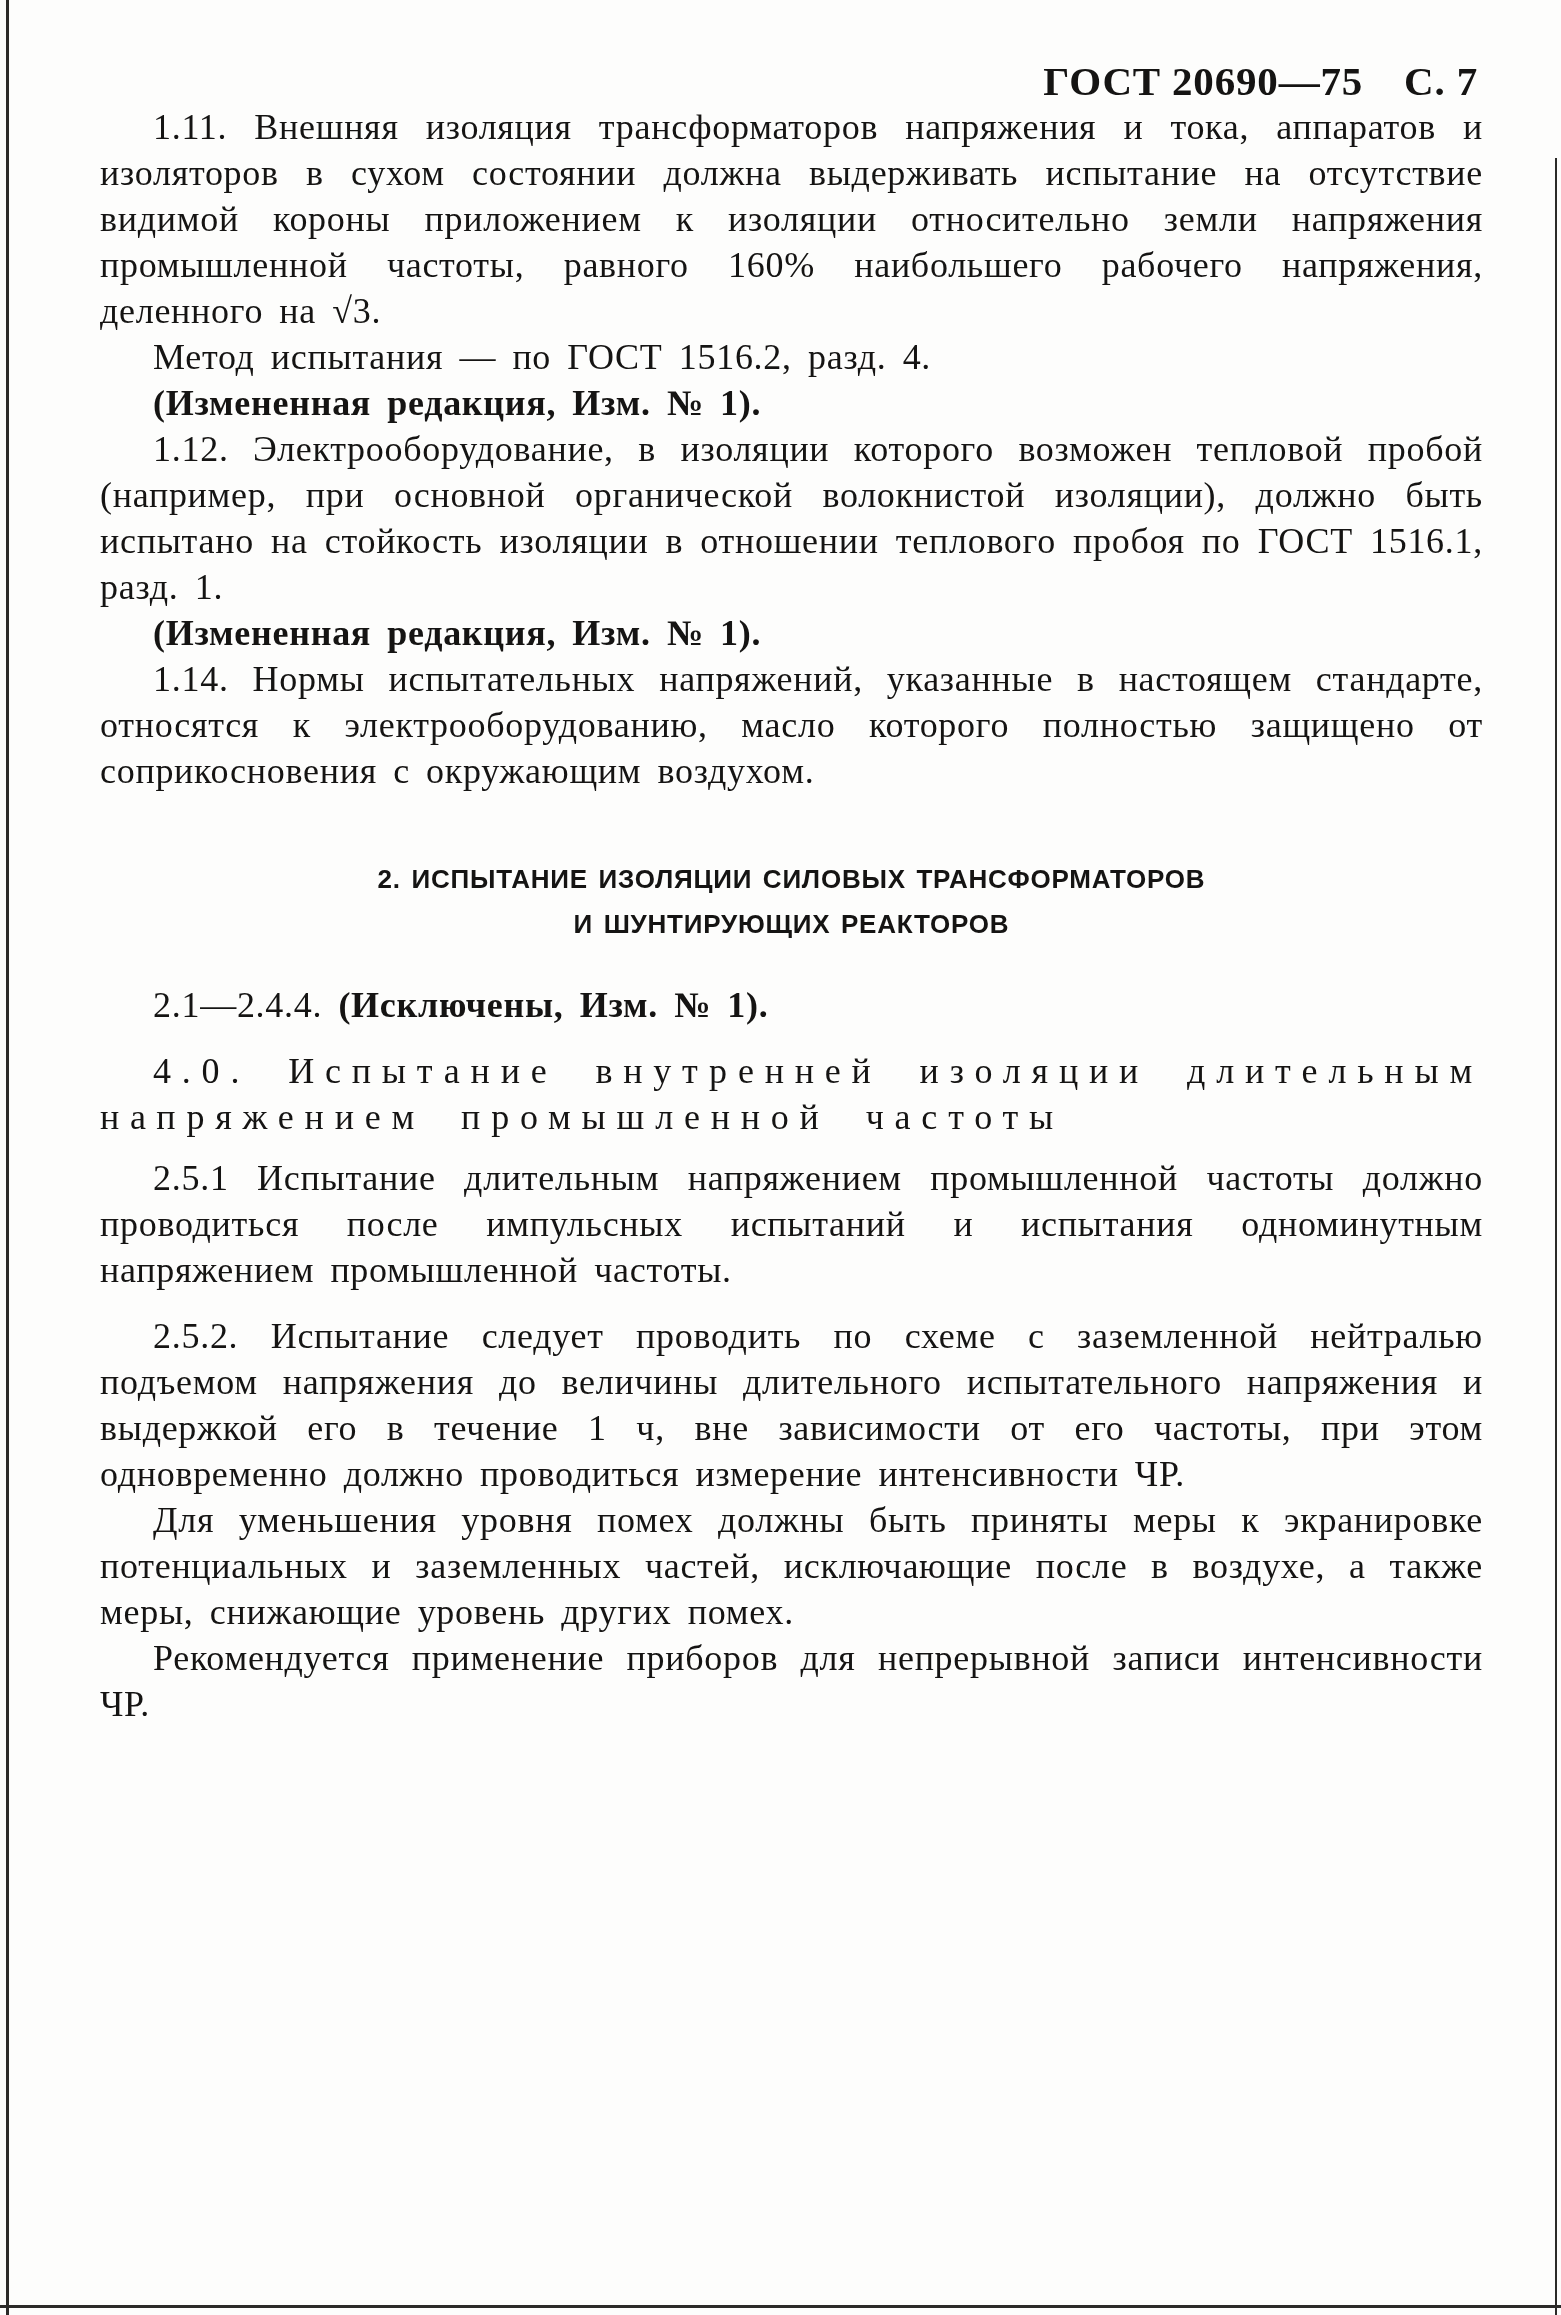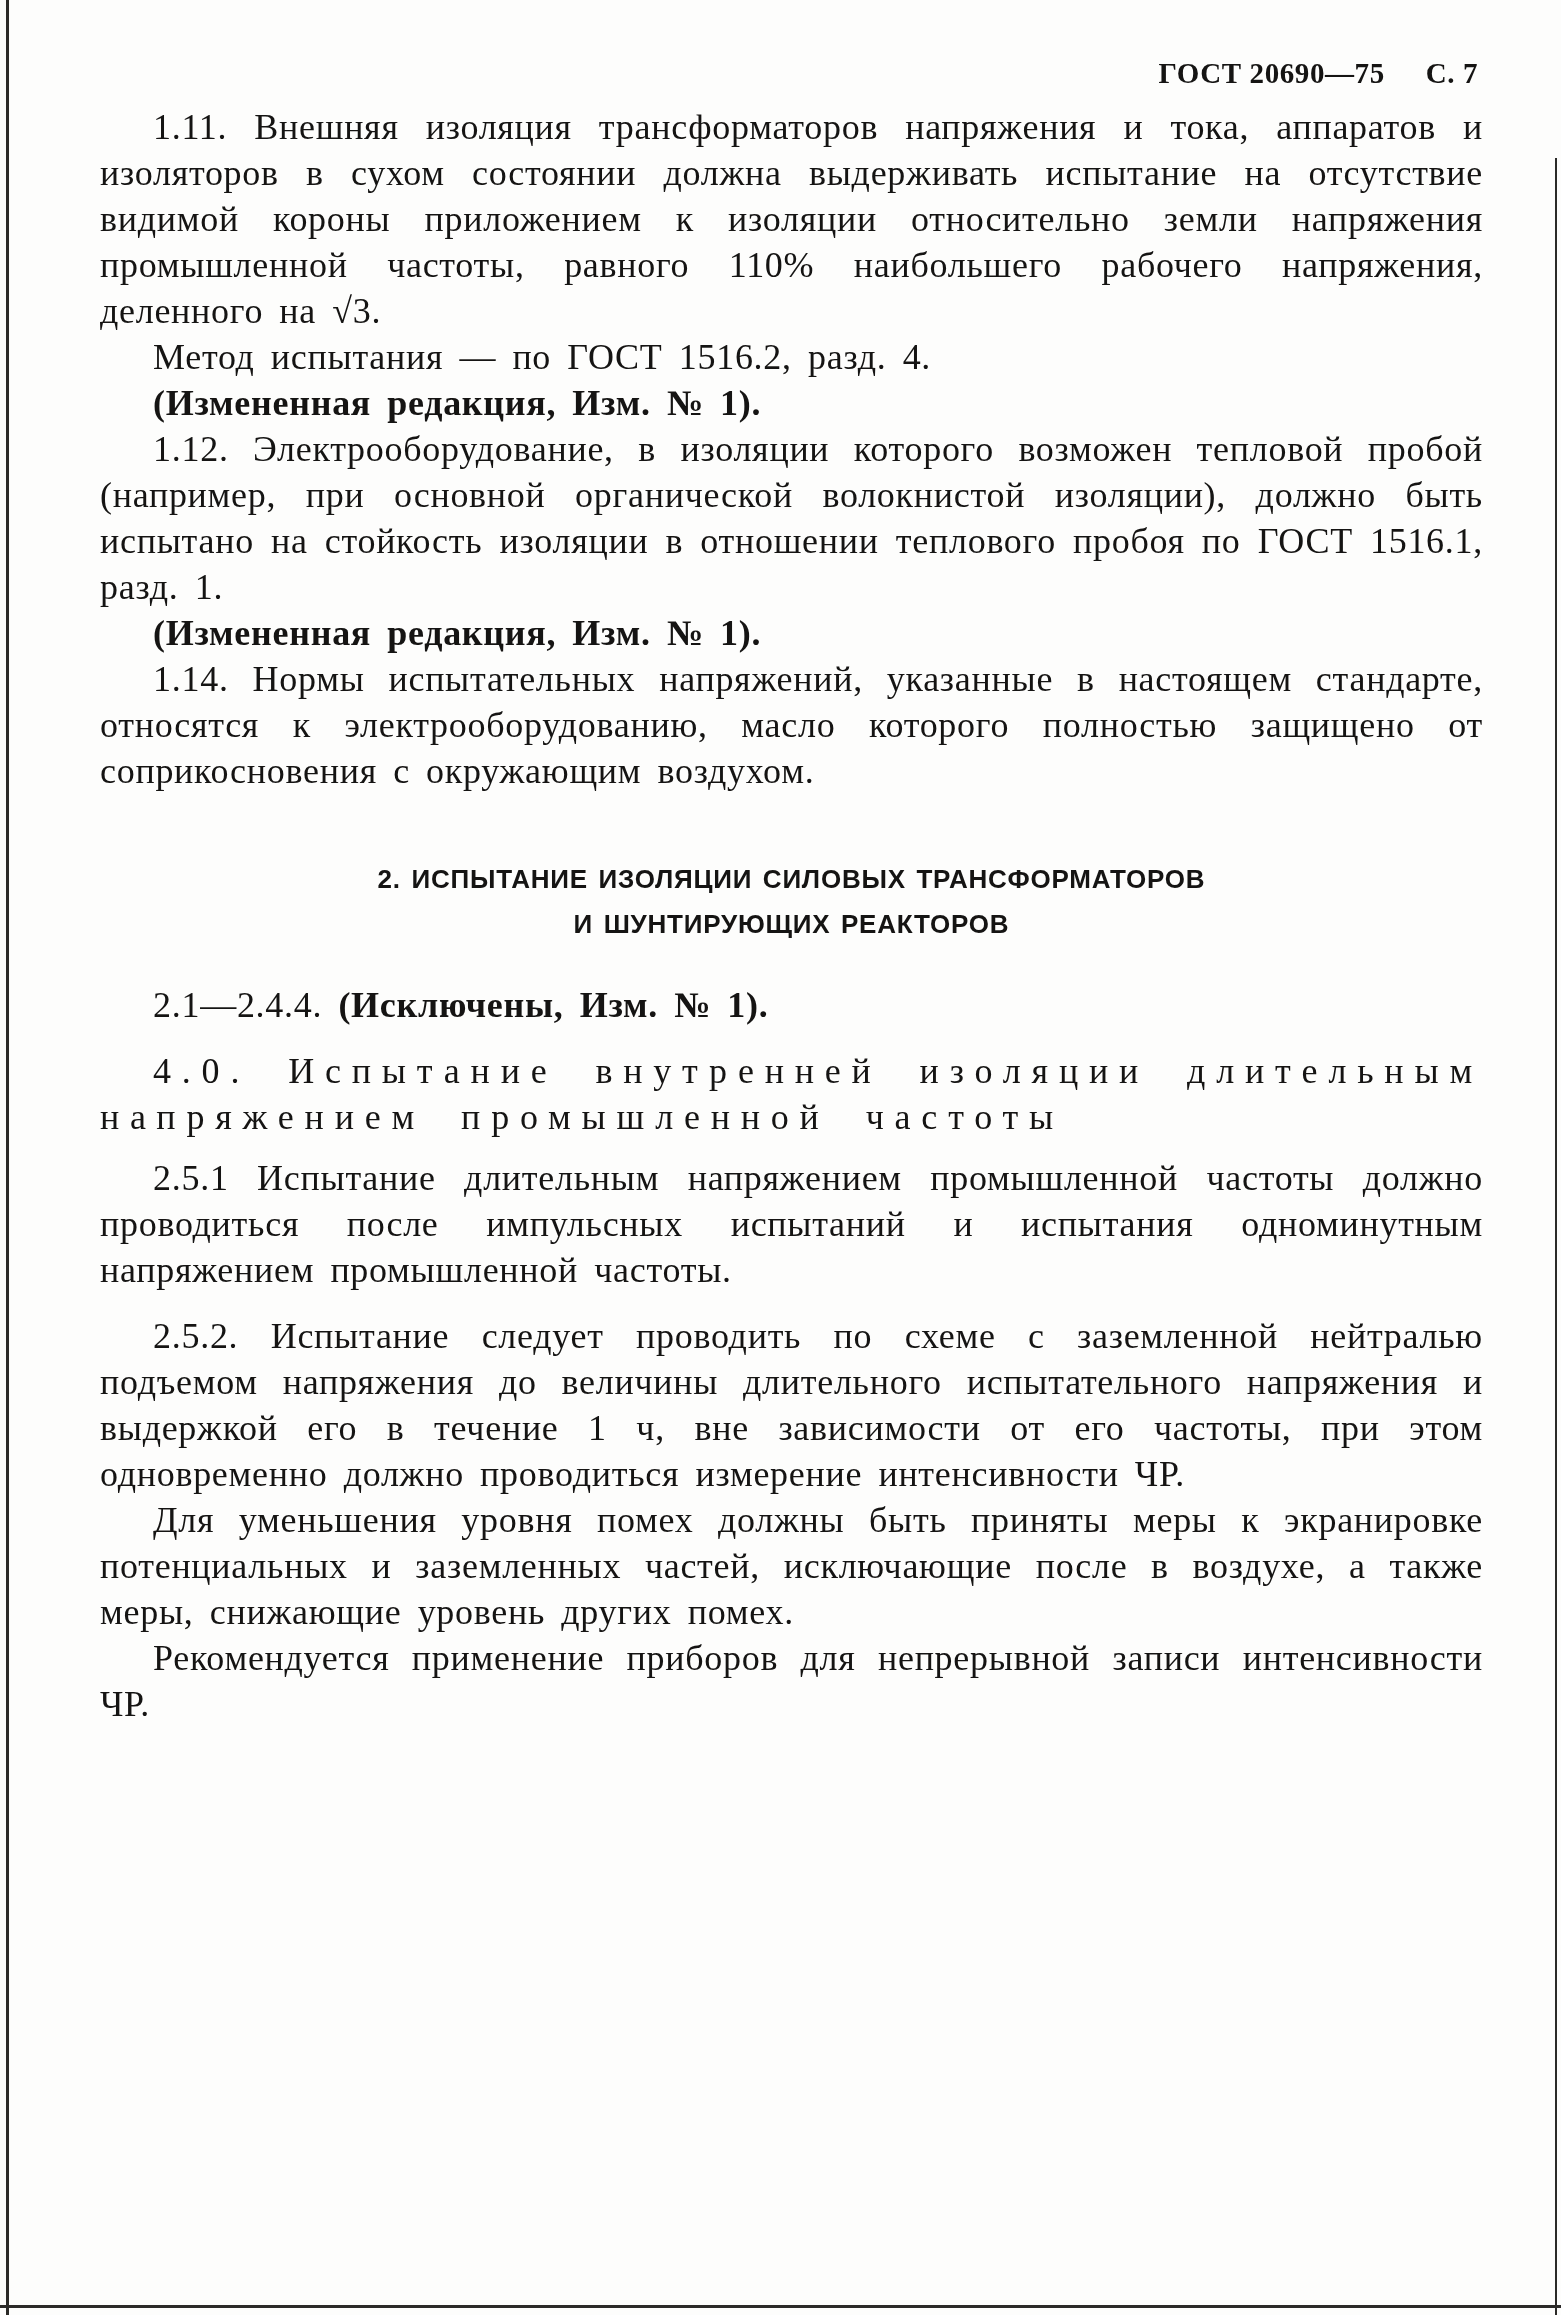--- a/index.html
+++ b/index.html
@@ -23,21 +23,21 @@
   .edge { position: absolute; background: #2b2a28; }
   .edge-left   { left: 5.9px;  top: 0;      width: 3px;  height: 2316px; }
   .edge-right  { right: 3.9px; top: 158px;  width: 2px;  height: 2158px; }
   .edge-bottom { left: 0;    bottom: 7.9px; width: 1561px; height: 3px; }
 
   .header {
     position: absolute;
     top: 57px;
     right: 83px;
     font-weight: bold;
-    font-size: 29px;
+    font-size: 41px;
     letter-spacing: 0.02em;
     white-space: nowrap;
   }
   .hdr-std { margin-right: 41px; }
 
   .body {
     position: absolute;
     top: 104px;
     left: 100px;
     width: 1383px;
@@ -83,21 +83,21 @@
   <div class="edge edge-left"></div>
   <div class="edge edge-right"></div>
   <div class="edge edge-bottom"></div>
 
   <header class="header">
     <span class="hdr-std">ГОСТ 20690—75</span><span class="hdr-page">С. 7</span>
   </header>
 
   <main class="body">
 
-    <p class="para">1.11. Внешняя изоляция трансформаторов напряжения и тока, аппаратов и изоляторов в сухом состоянии должна выдерживать испытание на отсутствие видимой короны приложением к изоляции относительно земли напряжения промышленной частоты, равного 110% наибольшего рабочего напряжения, деленного на √3.</p>
+    <p class="para">1.11. Внешняя изоляция трансформаторов напряжения и тока, аппаратов и изоляторов в сухом состоянии должна выдерживать испытание на отсутствие видимой короны приложением к изоляции относительно земли напряжения промышленной частоты, равного 160% наибольшего рабочего напряжения, деленного на √3.</p>
 
     <p class="para">Метод испытания — по ГОСТ 1516.2, разд. 4.</p>
 
     <p class="para bold">(Измененная редакция, Изм. № 1).</p>
 
     <p class="para">1.12. Электрооборудование, в изоляции которого возможен тепловой пробой (например, при основной органической волокнистой изоляции), должно быть испытано на стойкость изоляции в отношении теплового пробоя по ГОСТ 1516.1, разд. 1.</p>
 
     <p class="para bold">(Измененная редакция, Изм. № 1).</p>
 
 

